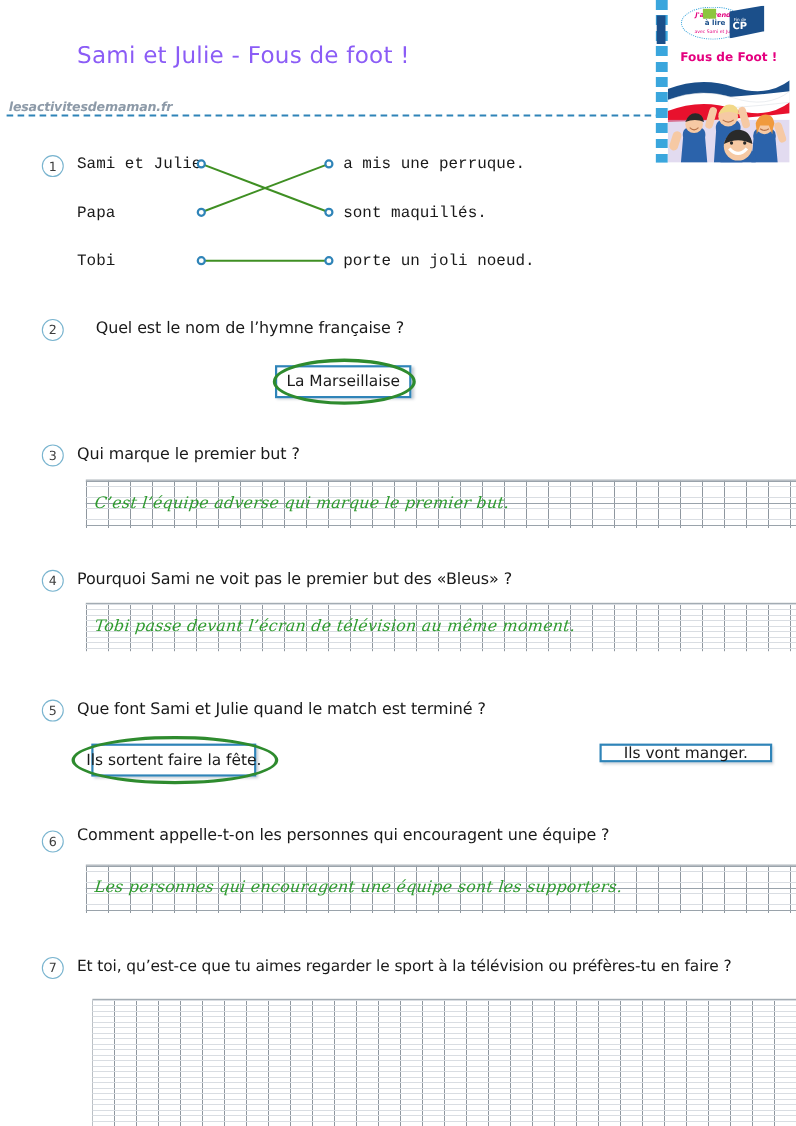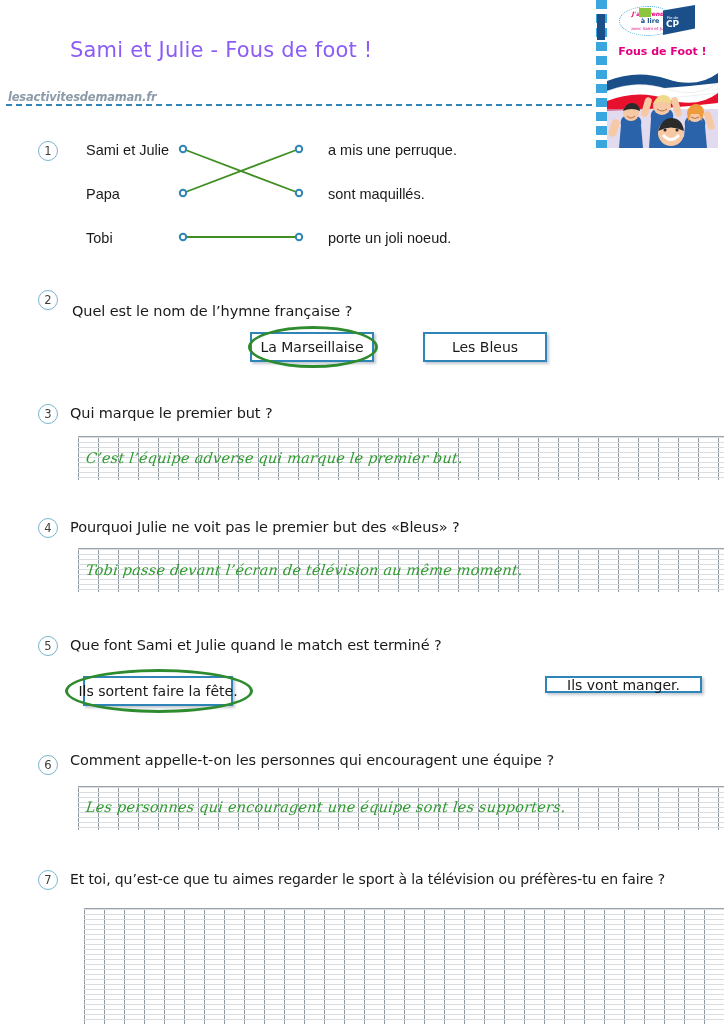--- a/index.html
+++ b/index.html
@@ -150,25 +150,24 @@
     font-family: "DejaVu Sans", sans-serif;
     font-size: 14.5px;
     color: #1a1a1a;
     white-space: nowrap;
     letter-spacing: -0.1px;
   }
 
   
   .match-left, .match-right {
     position: absolute;
-    font-family: Liberation Sans, sans-serif;
+    font-family: Liberation Mono, monospace;
     font-size: 14.5px;
     color: #1a1a1a;
     white-space: nowrap;
-    margin-left: 16px;
   }
   .match-svg { position: absolute; left: 170px; top: 135px; }
 
   
   .abox {
     position: absolute;
     border: 2px solid #2f84b8;
     background: #ffffff;
     box-shadow: 2px 2px 2.5px rgba(120,135,150,0.45);
     font-family: "DejaVu Sans", sans-serif;
@@ -307,33 +306,32 @@
 
     <circle cx="13" cy="14" r="3.2" fill="#ffffff" stroke="#2f84b8" stroke-width="2"></circle>
     <circle cx="13" cy="58" r="3.2" fill="#ffffff" stroke="#2f84b8" stroke-width="2"></circle>
     <circle cx="13" cy="102" r="3.2" fill="#ffffff" stroke="#2f84b8" stroke-width="2"></circle>
     <circle cx="129" cy="14" r="3.2" fill="#ffffff" stroke="#2f84b8" stroke-width="2"></circle>
     <circle cx="129" cy="58" r="3.2" fill="#ffffff" stroke="#2f84b8" stroke-width="2"></circle>
     <circle cx="129" cy="102" r="3.2" fill="#ffffff" stroke="#2f84b8" stroke-width="2"></circle>
   </svg>
 
   <div class="qnum" style="left:38px; top:290px;">2</div>
-  <div class="qtext" style="left:72px; top:291px;margin-top:12px;">Quel est le nom de l’hymne française ?</div>
+  <div class="qtext" style="left:87px; top:291px;">Quel est le nom de l’hymne française ?</div>
 
   <div class="abox" style="left:250px; top:332px; width:124px; height:30px;">La Marseillaise</div>
-  <div class="abox" style="left:423px; top:332px; width:124px; height:30px;">Les Bleus</div>
   <div class="ellipse-mark" style="left:248px; top:326px; width:130px; height:42px;"></div>
 
   <div class="qnum" style="left:38px; top:404px;">3</div>
   <div class="qtext" style="left:70px; top:405px;">Qui marque le premier but ?</div>
   <div class="grid" style="left:78px; top:436px; width:646px; height:44px;"></div>
   <div class="handwriting" style="left:86px; top:450px;">C’est l’équipe adverse qui marque le premier but.</div>
 
   <div class="qnum" style="left:38px; top:518px;">4</div>
-  <div class="qtext" style="left:70px; top:519px;">Pourquoi Julie ne voit pas le premier but des «Bleus» ?</div>
+  <div class="qtext" style="left:70px; top:519px;">Pourquoi Sami ne voit pas le premier but des «Bleus» ?</div>
   <div class="grid" style="left:78px; top:548px; width:646px; height:44px;"></div>
   <div class="handwriting" style="left:86px; top:562px;">Tobi passe devant l’écran de télévision au même moment.</div>
 
   <div class="qnum" style="left:38px; top:636px;">5</div>
   <div class="qtext" style="left:70px; top:637px;">Que font Sami et Julie quand le match est terminé ?</div>
 
   <div class="abox" style="left:83px; top:676px; width:150px; height:30px;">Ils sortent faire la fête.</div>
   <div class="abox" style="left:545px; top:676px; width:157px; height:17px;">Ils vont manger.</div>
   <div class="ellipse-mark" style="left:65px; top:669px; width:188px; height:44px;"></div>
 

